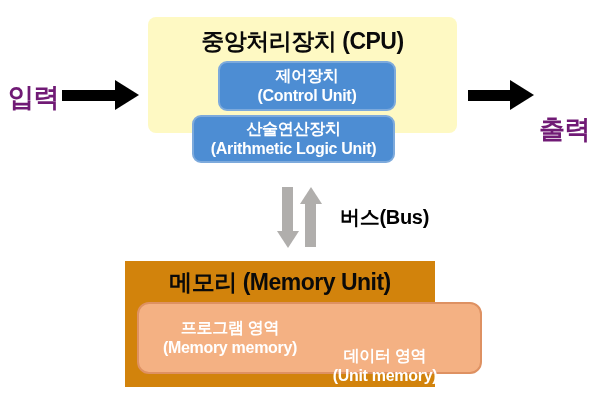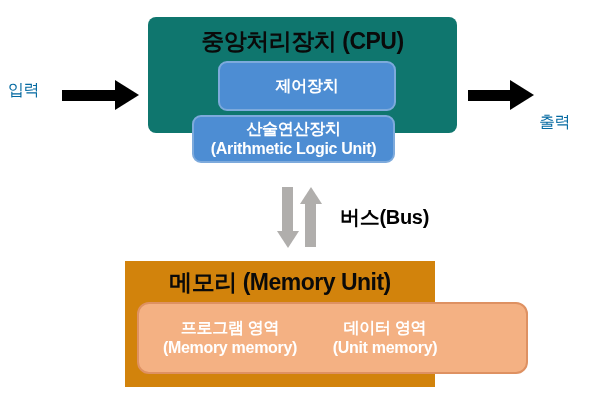--- a/index.html
+++ b/index.html
@@ -11,21 +11,21 @@
     position:relative;
     width:600px; height:410px;
     background:#ffffff;
     overflow:hidden;
   }
   .abs { position:absolute; }
 
   
   .cpu-box {
     left:148px; top:17px; width:309px; height:116px;
-    background:#0f766e;
+    background:#fef9c3;
     border-radius:8px;
   }
   .cpu-title {
     position:absolute; left:0; top:9px; width:100%;
     text-align:center;
     font-size:23px; font-weight:bold; color:#0a0a0a;
     letter-spacing:-0.5px;
   }
   .unit-box {
     position:absolute;
@@ -36,21 +36,21 @@
     align-items:center; justify-content:center;
     color:#ffffff; font-weight:bold; font-size:16px;
     line-height:20px; text-align:center;
     letter-spacing:-0.3px;
   }
   .cu-box  { left:70px; top:44px; width:174px; height:46px; }
   .alu-box { left:44px; top:98px; width:199px; height:44px;align-items:center; }
 
   
   .io-label {
-    font-size:16px; font-weight:normal; color:#0369a1;
+    font-size:26px; font-weight:bold; color:#701a75;
     letter-spacing:-0.5px;
   }
   .input-label  { left:8px;  top:80px; }
   .output-label { left:539px; top:80px;margin-top:32px; }
   .h-shaft { height:11px; background:#000000; }
   .input-shaft  { left:62px;  top:90px; width:53px; }
   .output-shaft { left:468px; top:90px; width:42px; }
   .h-head {
     width:0; height:0;
     border-top:15px solid transparent;
@@ -92,46 +92,46 @@
     text-align:center;
     font-size:23px; font-weight:bold; color:#0a0a0a;
     letter-spacing:-0.5px;
   }
   .memory-inner {
     position:absolute;
     left:12px; top:41px; width:341px; height:68px;
     background:#F4B183;
     border:2px solid #DE9162;
     border-radius:12px;
-    padding-left:46px;
   }
   .mem-area {
     position:absolute; top:50%;
     transform:translate(-50%,-50%);
     color:#ffffff; font-weight:bold; font-size:16px;
     line-height:20px; text-align:center; white-space:nowrap;
     letter-spacing:-0.3px;
   }
   .program-area { left:91px; }
-  .data-area    { left:246px; }
+  .data-area    { left:246px;margin-top:28px; }
 </style>
 </head>
 <body>
 
 <div class="canvas">
 
   <div class="abs io-label input-label">입력</div>
   <div class="abs h-shaft input-shaft"></div>
   <div class="abs h-head input-head"></div>
 
   <div class="abs cpu-box">
     <div class="cpu-title">중앙처리장치 (CPU)</div>
 
     <div class="unit-box cu-box">
       <div>제어장치</div>
+      <div>(Control Unit)</div>
     </div>
 
     <div class="unit-box alu-box">
       <div>산술연산장치</div>
       <div>(Arithmetic Logic Unit)</div>
     </div>
   </div>
 
   <div class="abs h-shaft output-shaft"></div>
   <div class="abs h-head output-head"></div>

